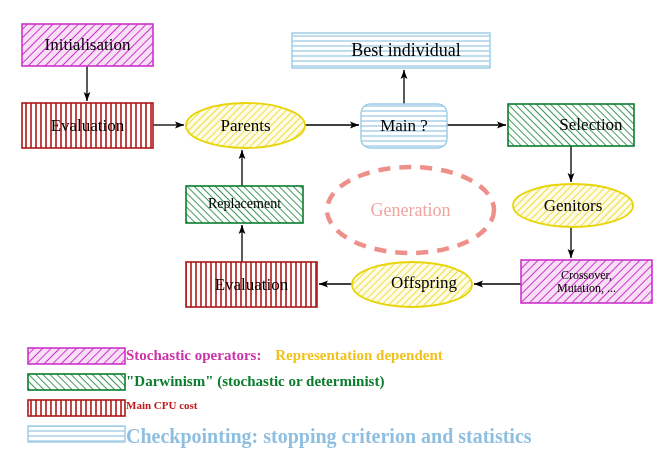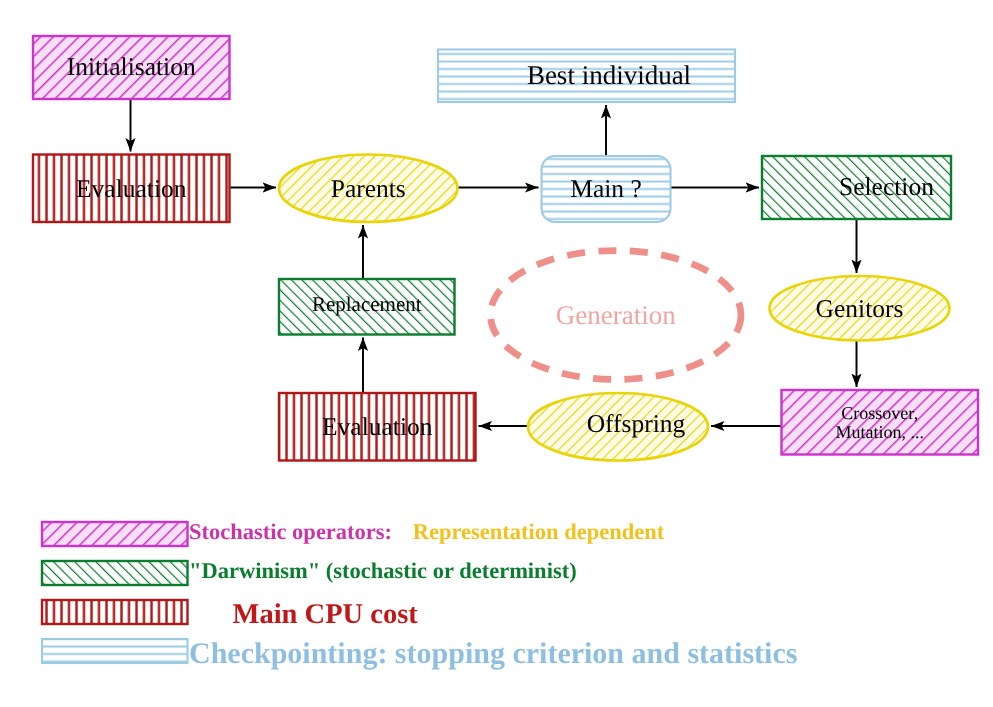--- a/index.html
+++ b/index.html
@@ -147,17 +147,17 @@
   <div class="node-label" style="left:521px; top:260px; width:131px; height:43px; font-size:12px; white-space:pre;">Crossover,
 Mutation, ...</div>
 
   <div class="legend-text" style="left:126px; top:347px; font-size:15px; color:#cc33aa;">
     <span>Stochastic operators:</span>
     <span class="accent" style="margin-left:10px;">Representation dependent</span>
   </div>
 
   <div class="legend-text" style="left:126px; top:373px; font-size:15px; color:#0b7d2e;">"Darwinism" (stochastic or determinist)</div>
 
-  <div class="legend-text" style="left:126px; top:399px; font-size:19px; color:#c01818;padding-left:29px;">Main CPU cost</div>
+  <div class="legend-text" style="left:126px; top:399px; font-size:11px; color:#c01818;">Main CPU cost</div>
 
   <div class="legend-text" style="left:126px; top:425px; font-size:20px; color:#8fbfe0;">Checkpointing: stopping criterion and statistics</div>
 
 </div>
 
 </body></html>

